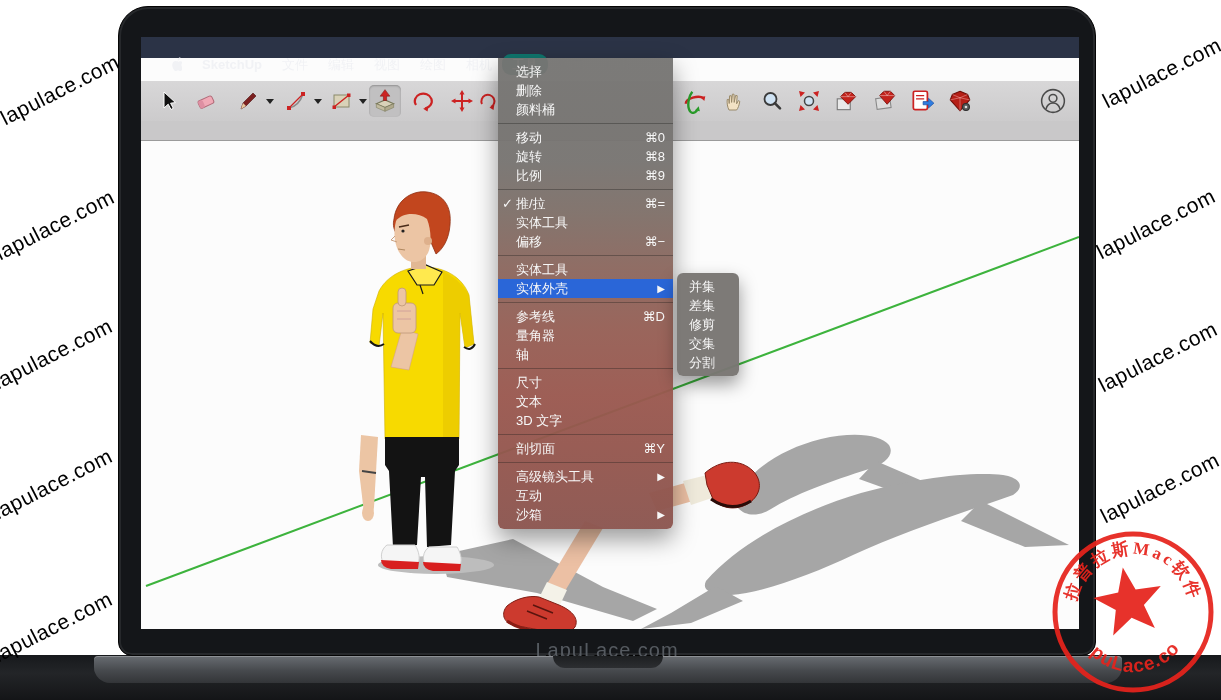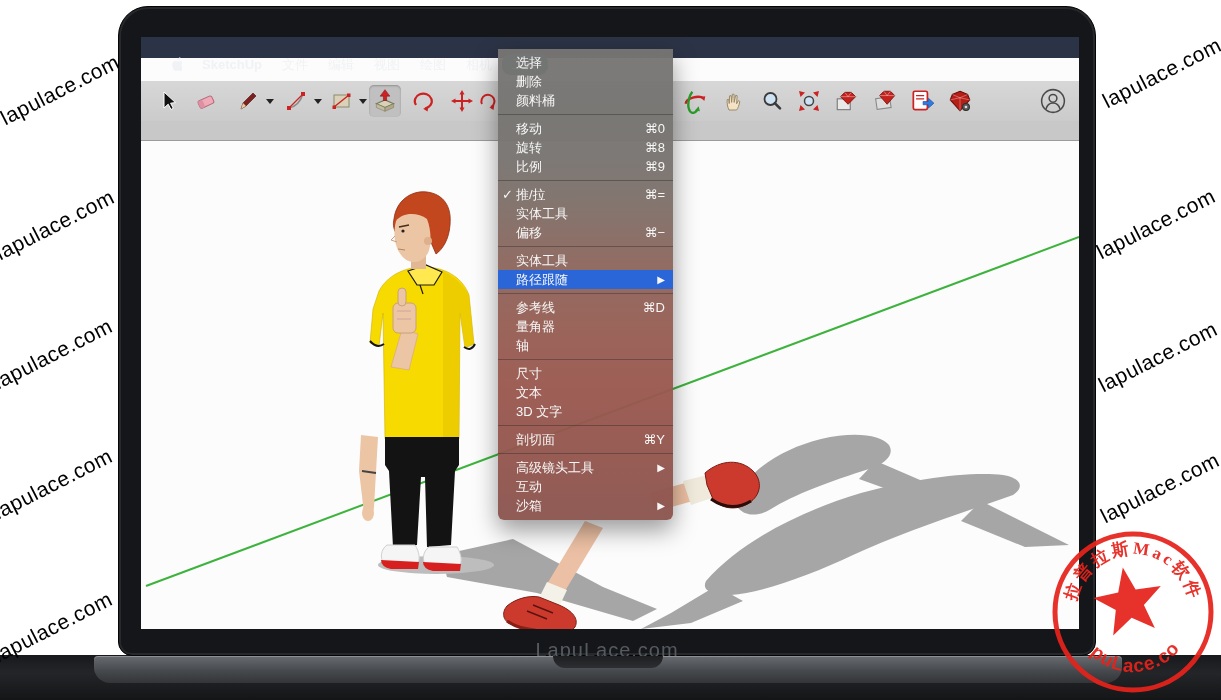--- a/index.html
+++ b/index.html
@@ -54,21 +54,21 @@
     border-left:4px solid transparent; border-right:4px solid transparent; border-top:5px solid #222; }
 
   .substrip { position:absolute; left:0; top:84px; width:938px; height:20px;
     background:#c9c8c9; border-bottom:1px solid #9b9b9b; }
 
   
   .viewport { position:absolute; left:0; top:104px; width:938px; height:488px;
     background:#fcfcfc; overflow:hidden; }
 
   
-  .ddmenu { position:absolute; left:357px; top:12px; width:175px; z-index:20;
+  .ddmenu { position:absolute; left:357px; top:21px; width:175px; z-index:20;
     padding:4px 0 5px 0; border-radius:0 0 6px 6px; color:#f7f7f7; font-size:13px;
     background:linear-gradient(180deg,
       rgba(118,117,115,.96) 0%, rgba(119,116,113,.96) 22%,
       rgba(127,112,105,.96) 33%, rgba(139,104,95,.96) 44%,
       rgba(150,95,85,.96)  58%, rgba(154,88,79,.96) 72%,
       rgba(147,86,78,.96)  86%, rgba(139,85,79,.96) 100%);
     box-shadow:0 10px 24px rgba(0,0,0,.4); }
   .mrow { height:19px; display:flex; align-items:center; padding:0 8px 0 18px; position:relative; white-space:nowrap; }
   .mrow .chk { position:absolute; left:4px; width:14px; }
   .mrow .msc { margin-left:auto; }
@@ -349,21 +349,21 @@
         </div>
       <div class="mrow">
           <span>偏移</span>
           <span class="msc">⌘−</span>
         </div>
       <div class="msep"></div>
       <div class="mrow">
           <span>实体工具</span>
         </div>
       <div class="mrow hl">
-          <span>路径跟随</span>
+          <span>实体外壳</span>
           <span class="marrow">▶</span>
         </div>
       <div class="msep"></div>
       <div class="mrow">
           <span>参考线</span>
           <span class="msc">⌘D</span>
         </div>
       <div class="mrow">
           <span>量角器</span>
         </div>
@@ -392,20 +392,27 @@
         </div>
       <div class="mrow">
           <span>互动</span>
         </div>
       <div class="mrow">
           <span>沙箱</span>
           <span class="marrow">▶</span>
         </div>
     </div>
 
+    <div class="submenu">
+      <div class="srow">并集</div>
+      <div class="srow">差集</div>
+      <div class="srow">修剪</div>
+      <div class="srow">交集</div>
+      <div class="srow">分割</div>
+    </div>
 
   </div>
   <div class="chin-text">LapuLace.com</div>
 </div>
 
 <div class="laptop-base">
   <div class="base-notch"></div>
 </div>
 
 <svg class="stamp" width="181" height="180" viewBox="1040 520 181 180">

